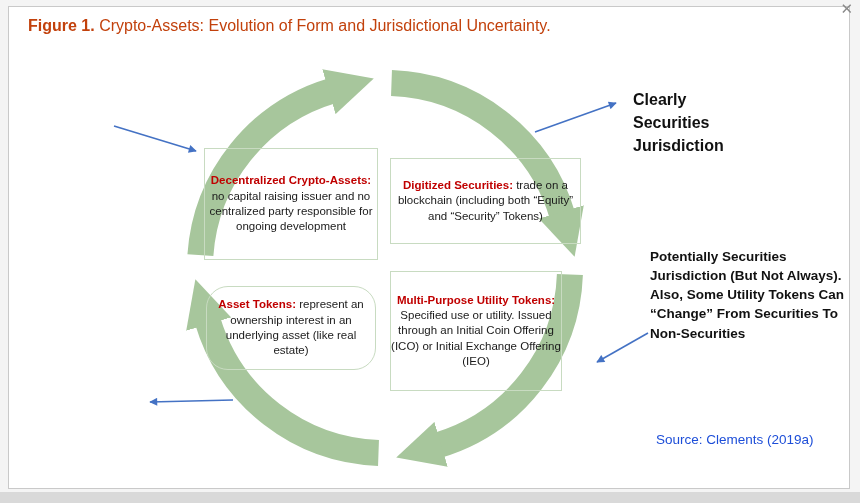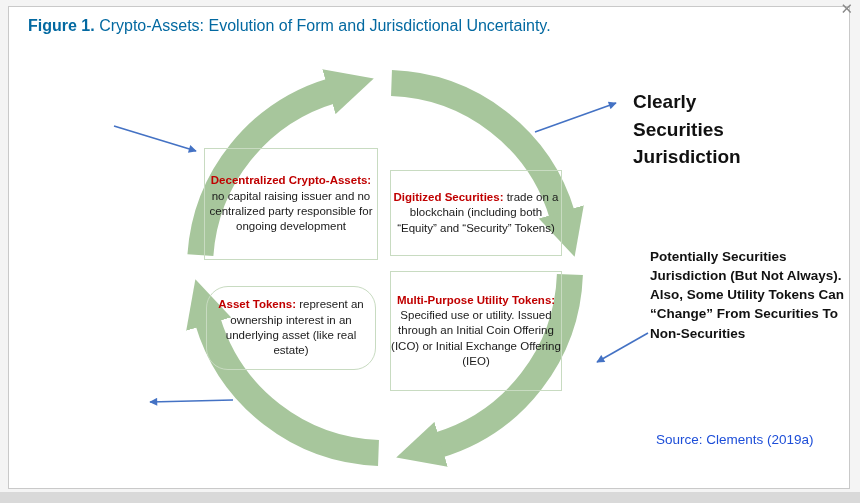--- a/index.html
+++ b/index.html
@@ -17,43 +17,43 @@
   .figure{
     position:absolute;left:8px;top:6px;width:842px;height:483px;
     background:#ffffff;border:1px solid #c9c9c9;box-sizing:border-box;
   }
   .close{
     position:absolute;top:1px;right:7px;z-index:9;
     color:#8a8a8a;font-size:15px;line-height:15px;cursor:pointer;
   }
   .title{
     position:absolute;left:28px;top:17px;z-index:3;
-    font-size:16px;color:#0369a1;white-space:nowrap;
+    font-size:16px;color:#c2410c;white-space:nowrap;
   }
   .title b{font-weight:bold;}
   svg.diagram{position:absolute;left:0;top:0;z-index:1;}
   .qbox{
     position:absolute;z-index:2;box-sizing:border-box;
     border:1px solid #c8dbc1;background:transparent;
     display:flex;align-items:center;justify-content:center;
     padding:4px 0;
   }
   .qtext{
     font-size:11.5px;line-height:1.33;text-align:center;color:#1a1a1a;
   }
   .qh{color:#c00000;font-weight:bold;}
   .q-tl{left:204px;top:148px;width:174px;height:112px;}
-  .q-tr{left:390px;top:170px;width:172px;height:86px;}
+  .q-tr{left:390px;top:158px;width:191px;height:86px;}
   .q-bl{left:206px;top:286px;width:170px;height:84px;border-radius:22px;}
   .q-br{left:390px;top:271px;width:172px;height:120px;}
   .lbl{
     position:absolute;z-index:2;font-weight:bold;color:#111;
   }
   .lbl-tl{left:22px;top:78px;width:140px;font-size:13.5px;line-height:1.38;}
-  .lbl-tr{left:633px;top:88px;width:130px;font-size:19px;line-height:1.45;}
+  .lbl-tr{left:633px;top:88px;width:130px;font-size:16px;line-height:1.45;}
   .lbl-r{left:650px;top:247px;width:198px;font-size:13.5px;line-height:1.42;}
   .lbl-bl{left:30px;top:374px;width:155px;font-size:15.5px;line-height:1.45;}
   .source{
     position:absolute;left:656px;top:432px;z-index:2;
     font-size:13.5px;color:#1d4ed8;
   }
 </style>
 </head>
 <body>
 

